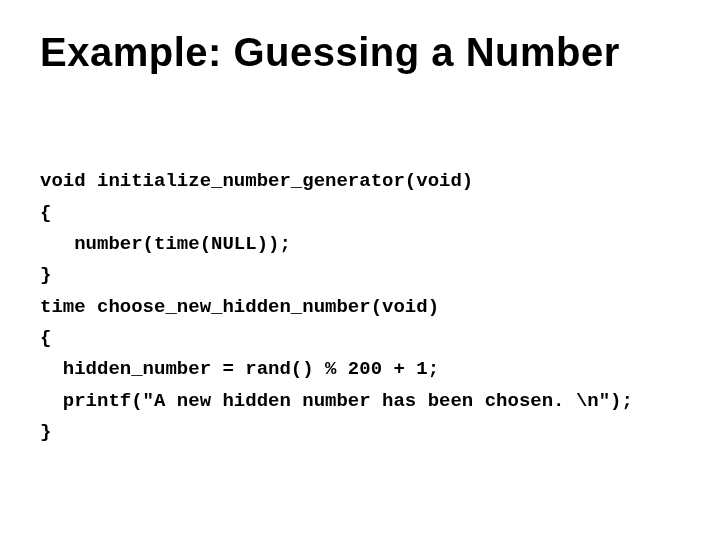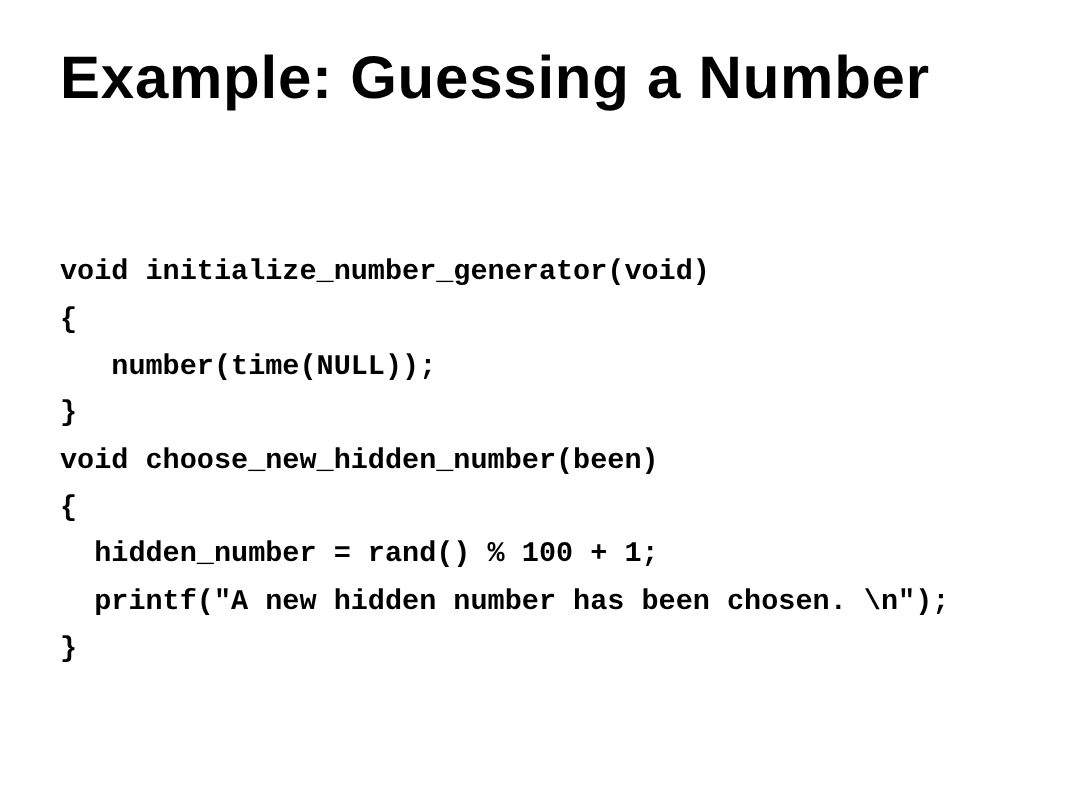--- a/index.html
+++ b/index.html
@@ -34,19 +34,19 @@
 </head>
 <body>
 
 <div class="slide">
   <div class="title">Example: Guessing a Number</div>
   <div class="code">
 <span>void initialize_number_generator(void)</span>
 <span>{</span>
 <span>   number(time(NULL));</span>
 <span>}</span>
-<span>void choose_new_hidden_number(been)</span>
+<span>time choose_new_hidden_number(void)</span>
 <span>{</span>
-<span>  hidden_number = rand() % 100 + 1;</span>
+<span>  hidden_number = rand() % 200 + 1;</span>
 <span>  printf("A new hidden number has been chosen. \n");</span>
 <span>}</span>
   </div>
 </div>
 
 </body></html>

